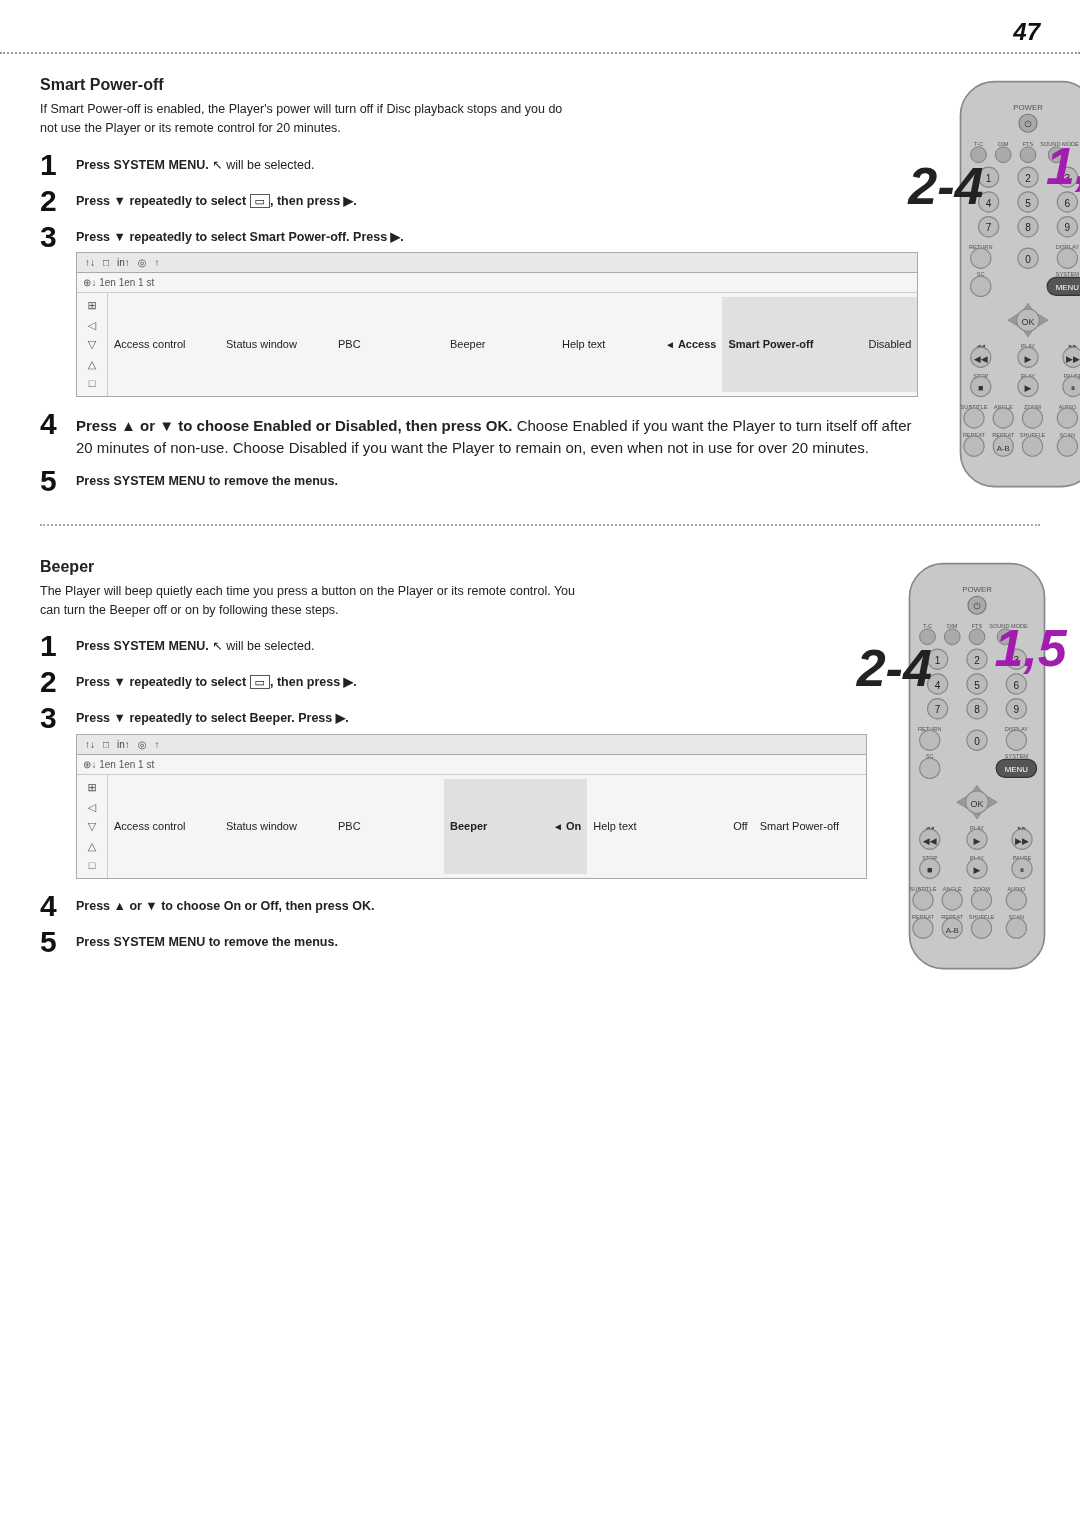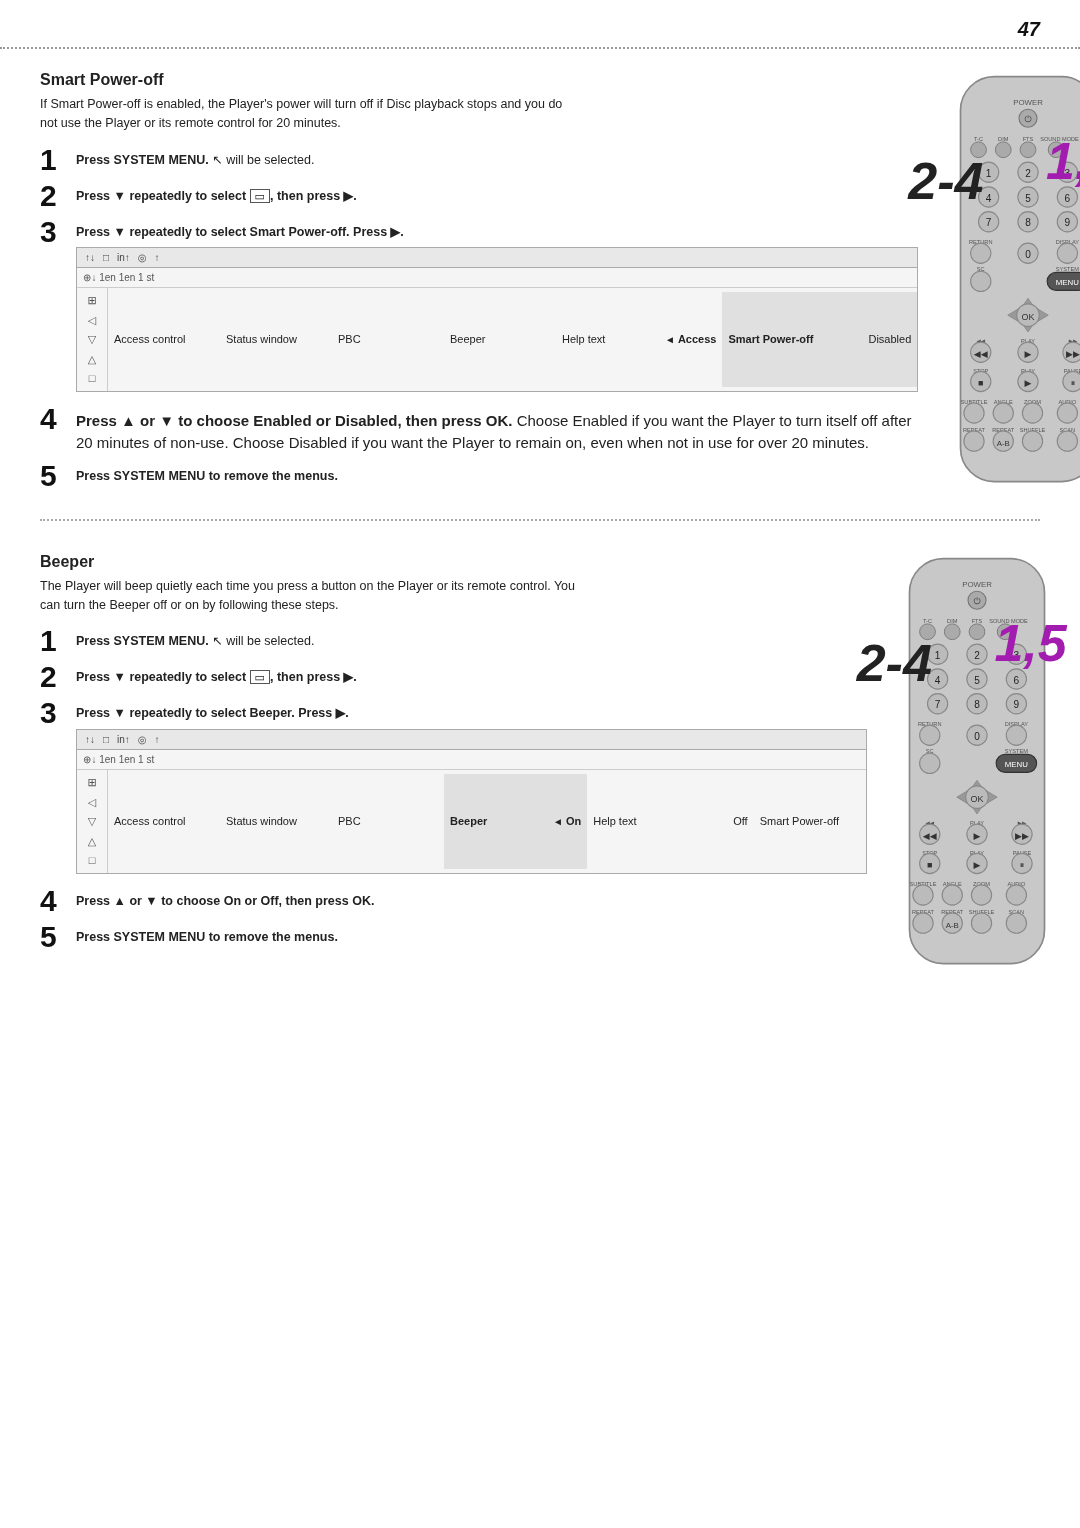--- a/index.html
+++ b/index.html
@@ -22,21 +22,21 @@
     }
     .page-title {
       font-style: italic;
       font-size: 32px;
       font-weight: bold;
       color: #111;
       letter-spacing: -0.5px;
     }
     .page-number {
       font-style: italic;
-      font-size: 20px;
+      font-size: 24px;
       font-weight: bold;
       color: #111;
       margin-left: 14px;
     }
 
     
     .section {
       display: flex;
       flex-direction: row;
       padding: 22px 40px 10px 40px;

